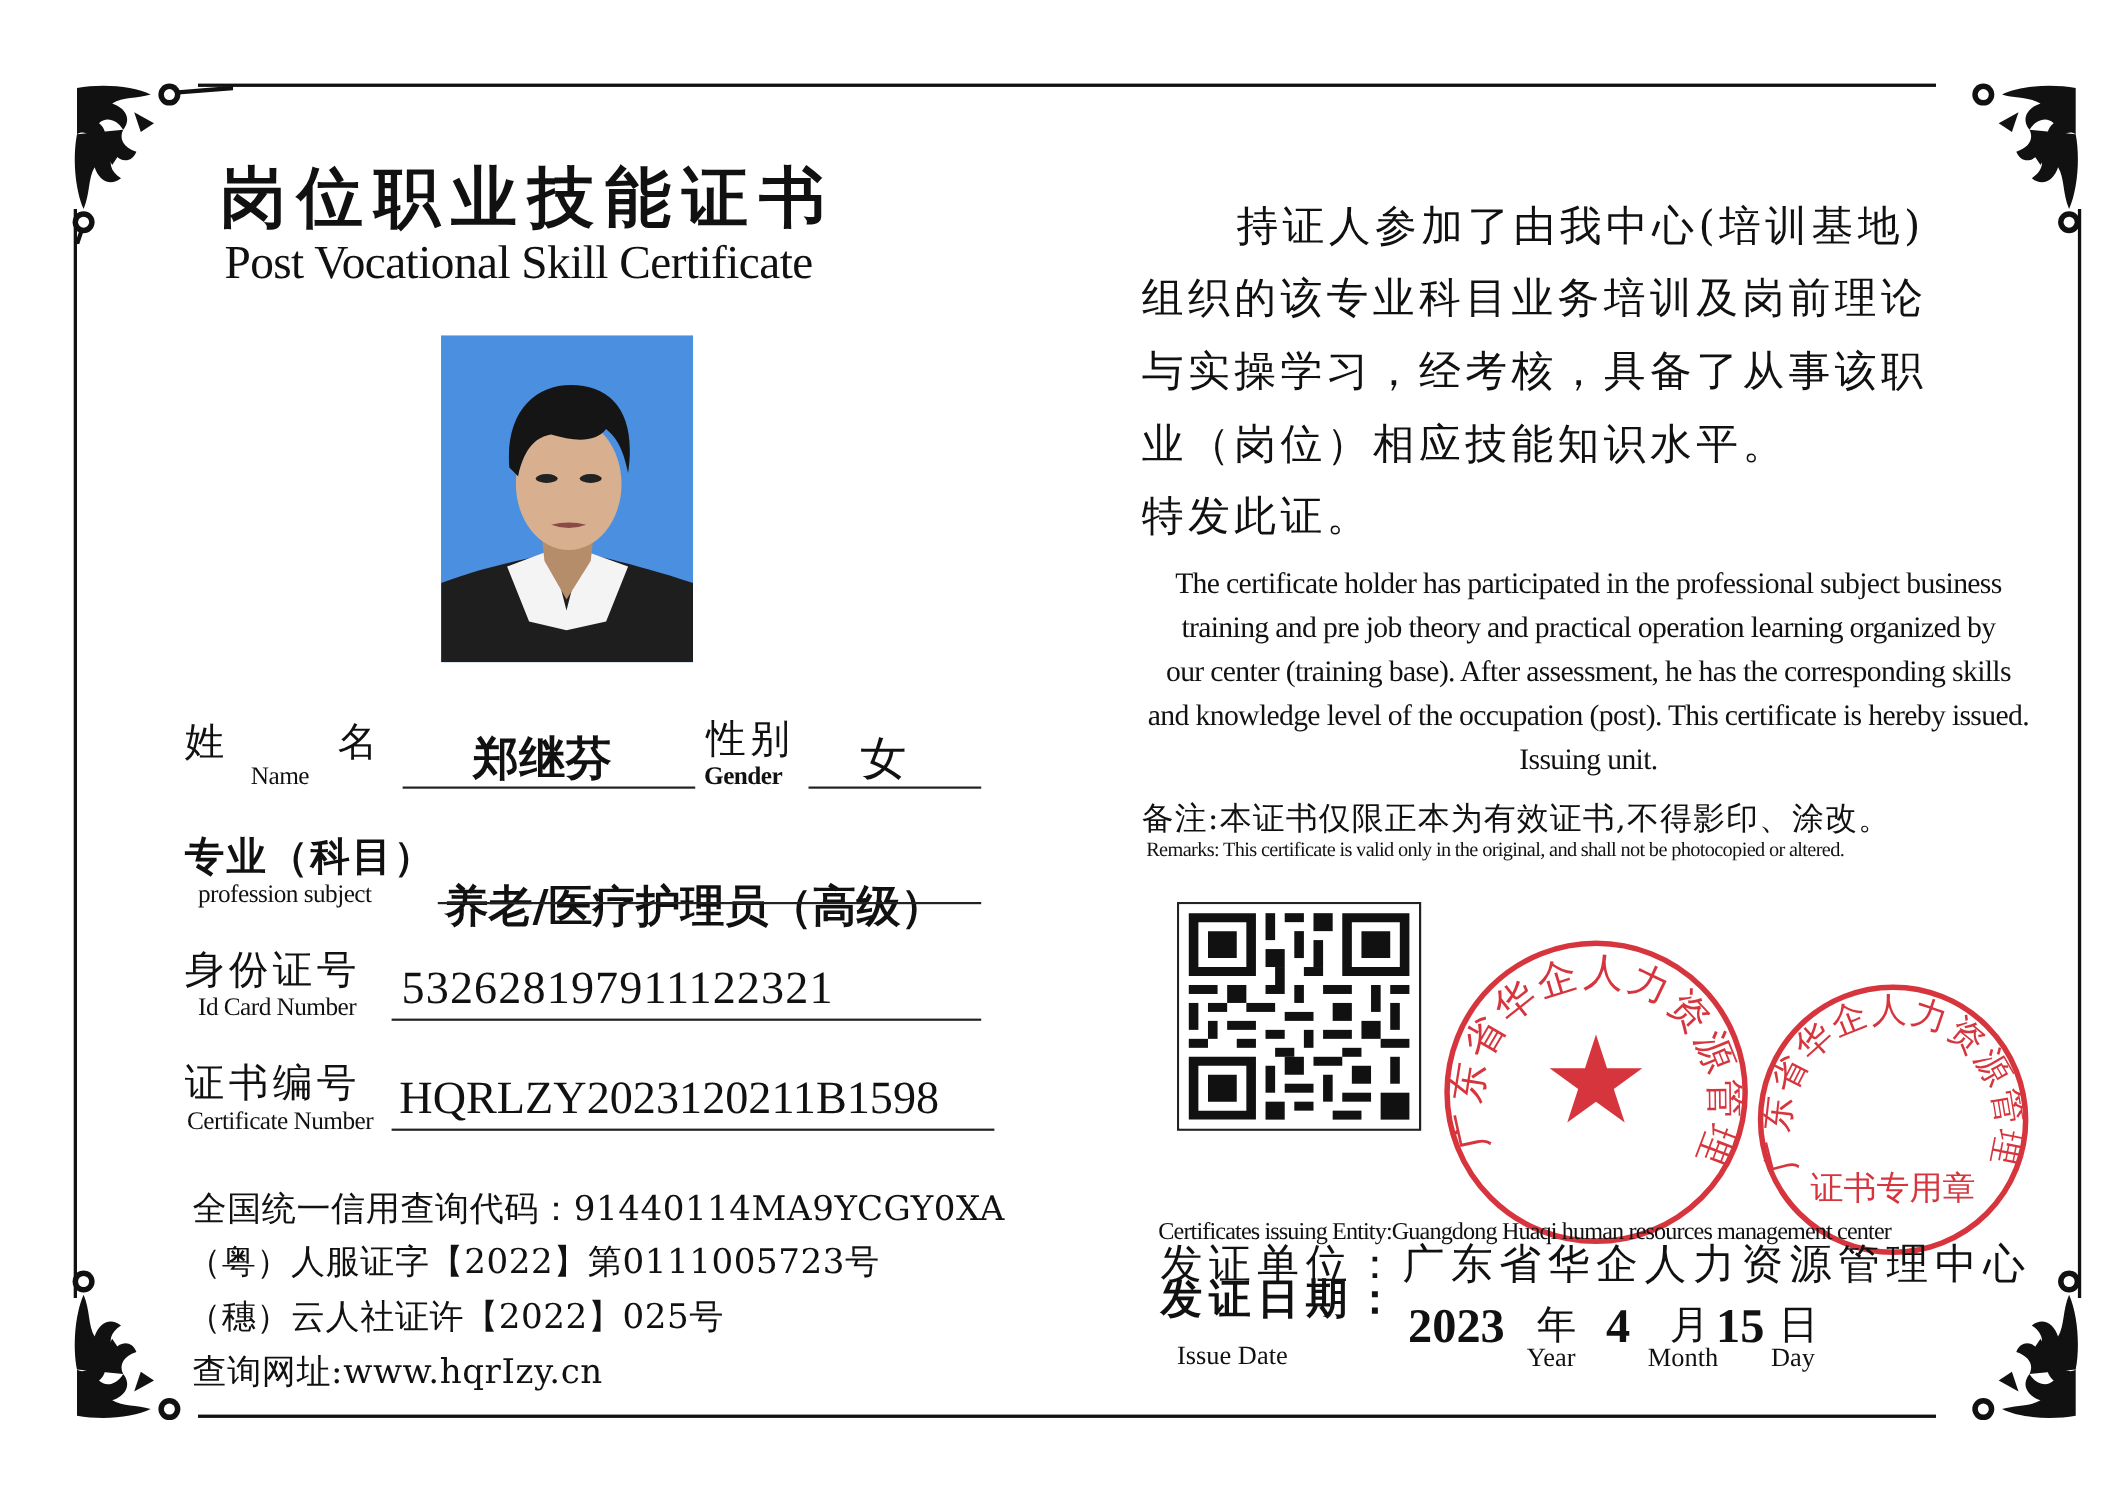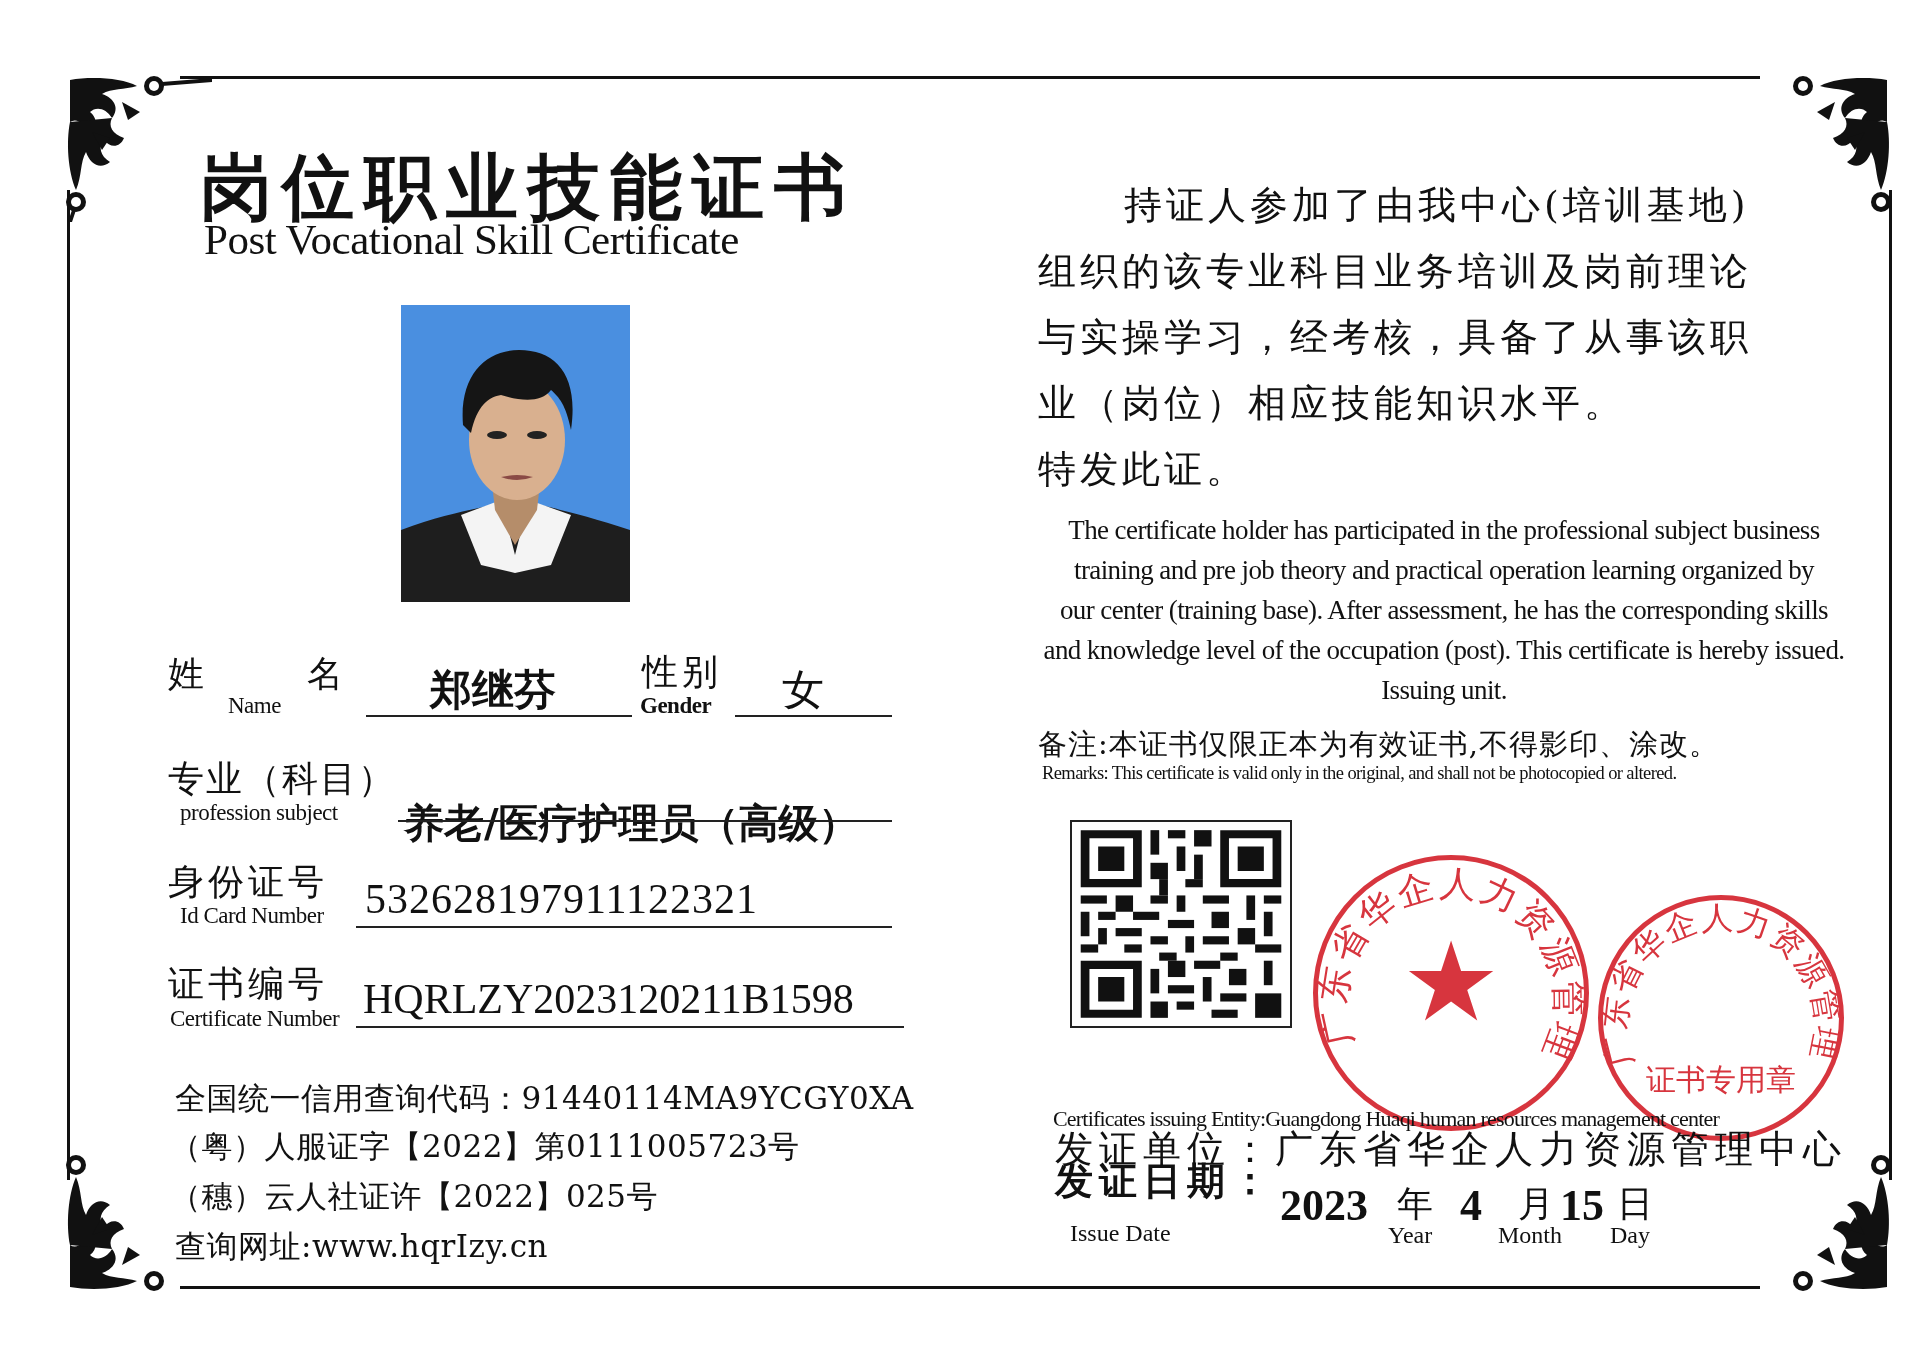--- a/index.html
+++ b/index.html
@@ -7,21 +7,21 @@
     width: 1920px; height: 1357px; position: relative; overflow: hidden;
     background: #ffffff; color: #111;
     font-family: "DejaVu Serif", "Liberation Serif", serif;
   }
   .abs { position: absolute; }
   .border-line { position: absolute; background: #111; }
   .corner { position: absolute; width: 150px; height: 150px; }
   .serif { font-family: "Liberation Serif", "DejaVu Serif", serif; text-align: center; }
   .cjk { font-family: "DejaVu Serif", "Liberation Serif", serif; }
 
-  .title-cn { left: 200px; top: 140px; font-size: 72px; letter-spacing: 10px; font-weight: bold; white-space: nowrap; }
+  .title-cn { left: 200px; top: 140px; font-size: 60px; letter-spacing: 10px; font-weight: bold; white-space: nowrap; }
   .title-en { left: 204px; top: 215px; font-size: 43px; letter-spacing: -0.5px; white-space: nowrap; }
 
   .photo { left: 401px; top: 305px; width: 229px; height: 297px; background: #4a8fe0; overflow: hidden; }
 
   .field-label-cn { font-size: 36px; white-space: nowrap; }
   .field-label-en { font-size: 23px; white-space: nowrap; letter-spacing: -0.5px; }
   .field-value { white-space: nowrap; }
   .uline { position: absolute; height: 2px; background: #222; }
 
   .info-line { font-size: 31px; white-space: nowrap; letter-spacing: 0.5px; }
@@ -133,21 +133,21 @@
 <div class="abs field-label-cn cjk" style="left:307px; top:650px;">名</div>
 <div class="abs field-label-en serif" style="left:228px; top:693px;">Name</div>
 <div class="abs field-value cjk" style="left:430px; top:662px; font-size:42px; font-weight:bold;">郑继芬</div>
 <div class="uline" style="left:366px; top:715px; width:266px;"></div>
 
 <div class="abs field-label-cn cjk" style="left:642px; top:648px; letter-spacing:4px;">性别</div>
 <div class="abs field-label-en serif" style="left:640px; top:693px;font-weight:bold;">Gender</div>
 <div class="abs field-value cjk" style="left:782px; top:662px; font-size:42px;">女</div>
 <div class="uline" style="left:735px; top:715px; width:157px;"></div>
 
-<div class="abs field-label-cn cjk" style="left:168px; top:755px; letter-spacing:2px;">专业（科目）</div>
+<div class="abs field-label-cn cjk" style="left:168px; top:755px; letter-spacing:2px;font-weight:bold;">专业（科目）</div>
 <div class="abs field-label-en serif" style="left:180px; top:800px;">profession subject</div>
 <div class="abs field-value cjk" style="left:404px; top:768px; font-size:40px; font-weight:bold;margin-top:28px;">养老/医疗护理员（高级）</div>
 <div class="uline" style="left:398px; top:820px; width:494px;"></div>
 
 <div class="abs field-label-cn cjk" style="left:168px; top:858px; letter-spacing:4px;">身份证号</div>
 <div class="abs field-label-en serif" style="left:180px; top:903px;">Id Card Number</div>
 <div class="abs field-value serif" style="left:365px; top:875px; font-size:42px; letter-spacing:1px;">532628197911122321</div>
 <div class="uline" style="left:356px; top:926px; width:536px;"></div>
 
 <div class="abs field-label-cn cjk" style="left:168px; top:960px; letter-spacing:4px;">证书编号</div>

